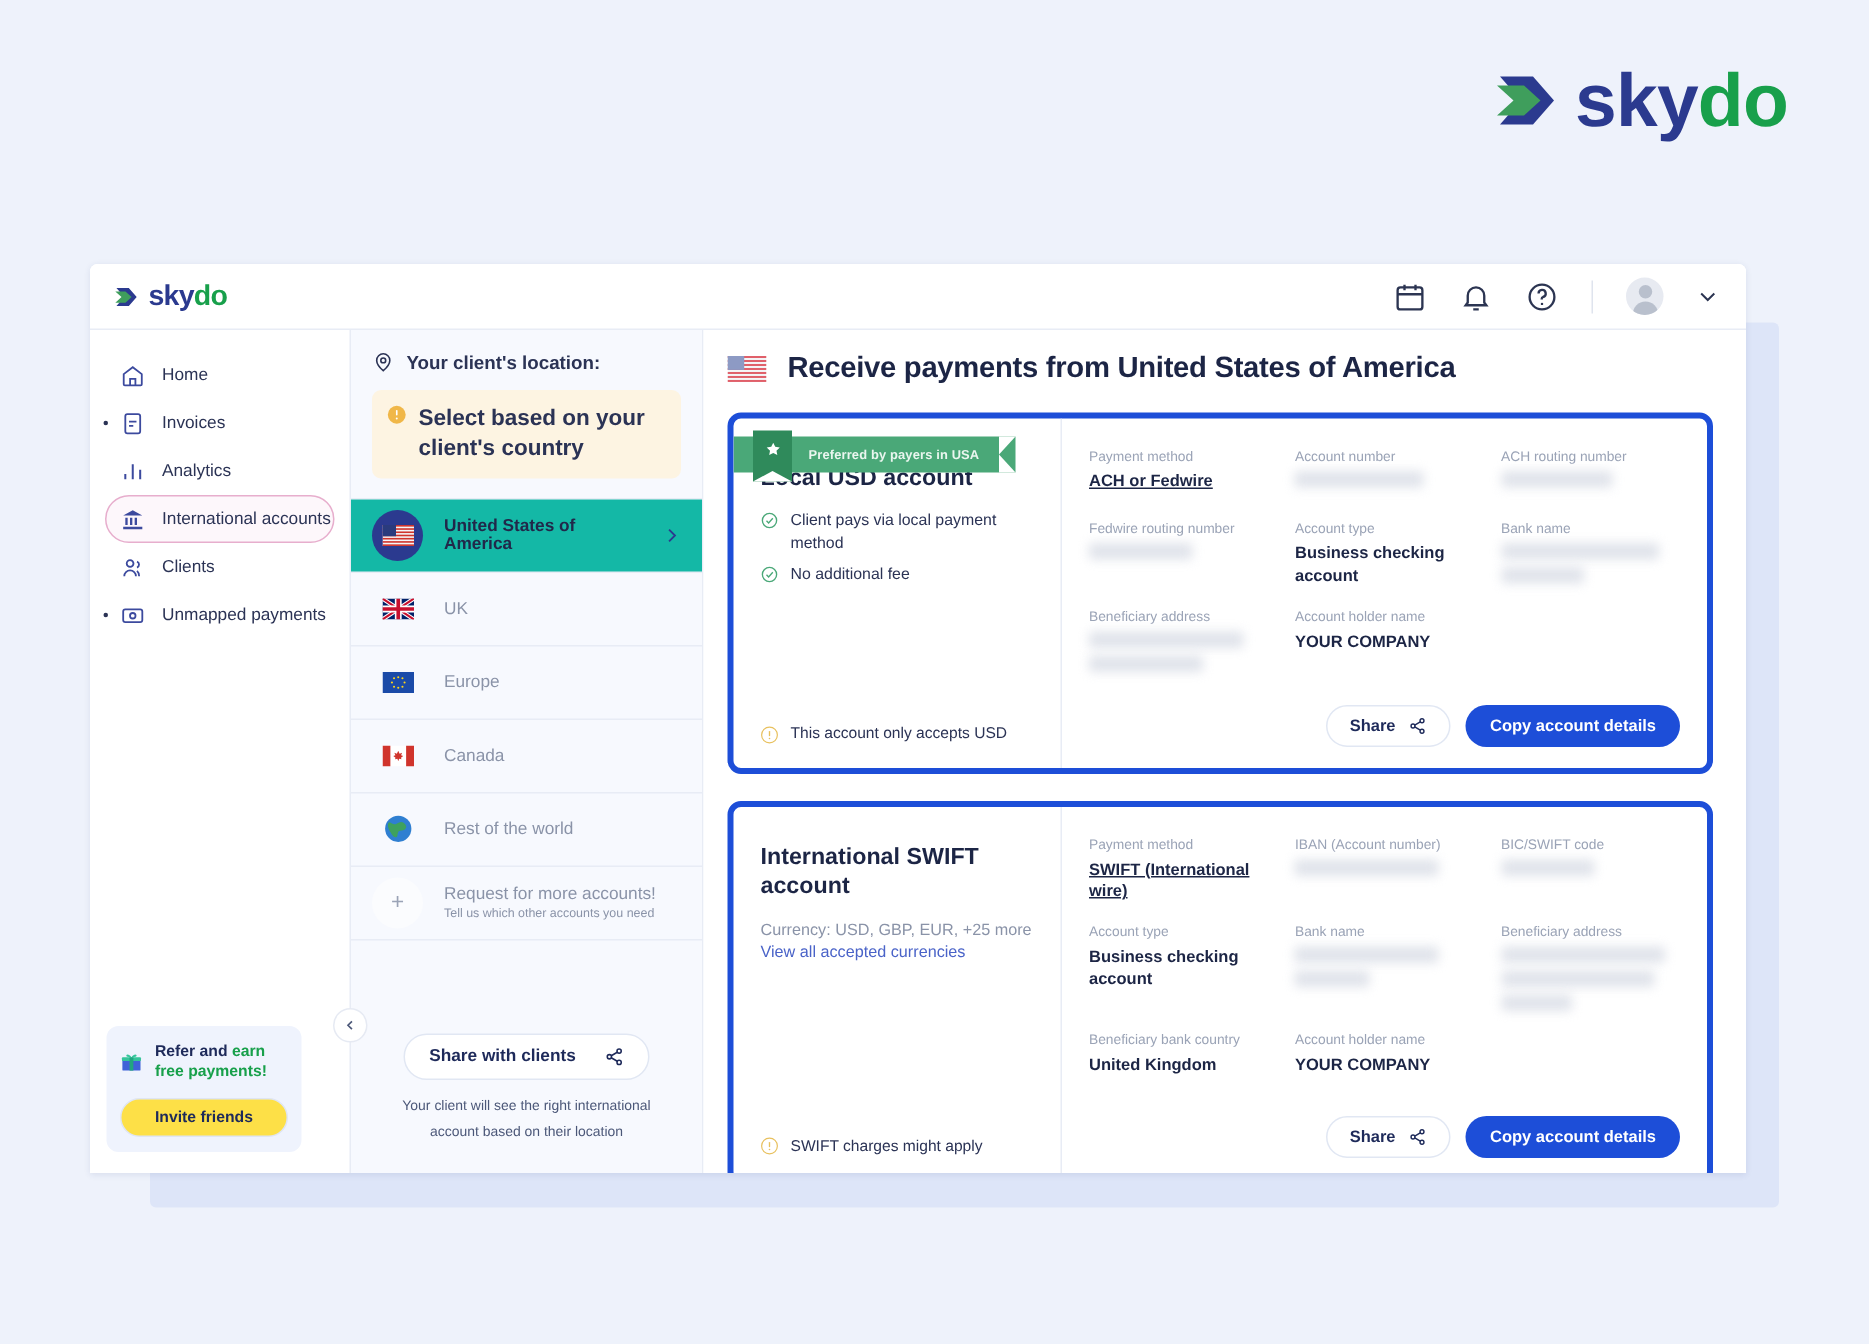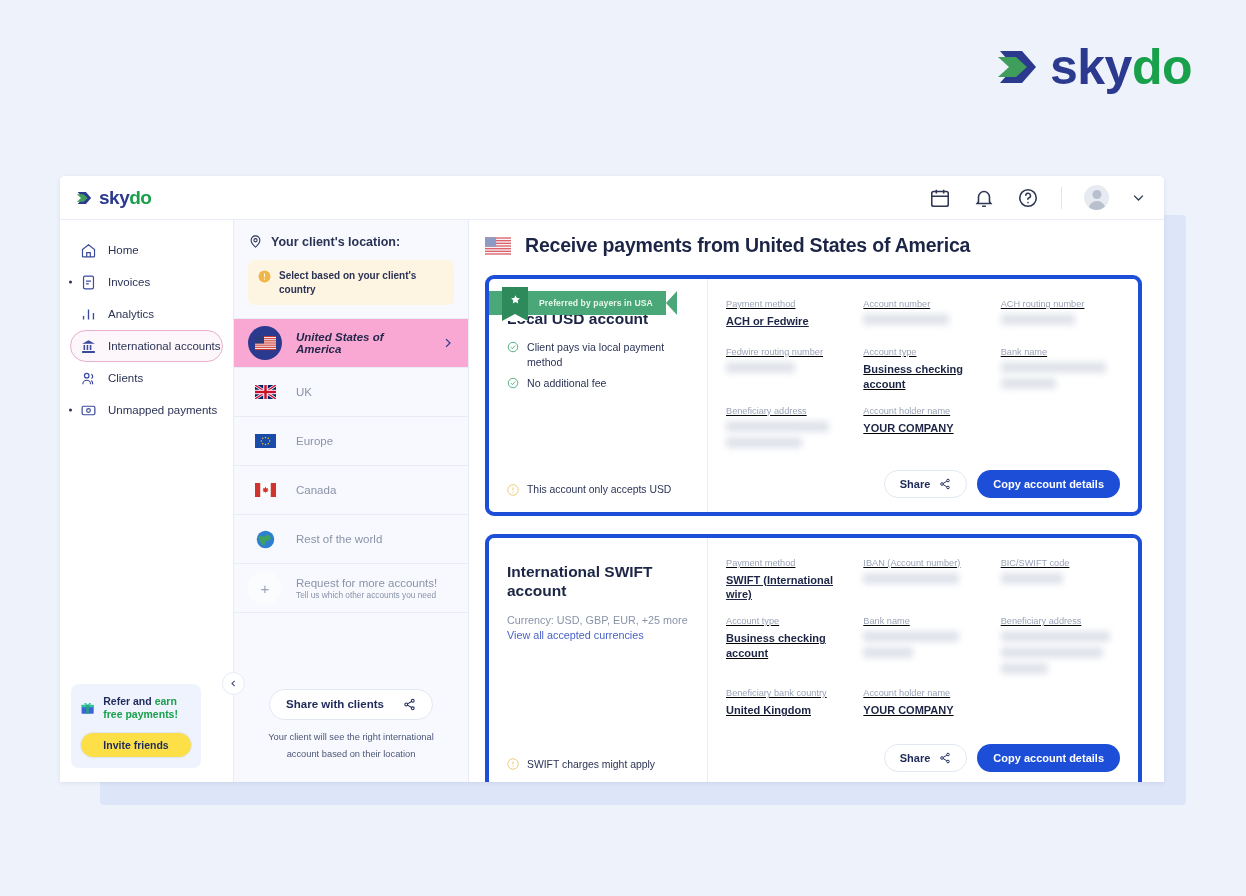--- a/index.html
+++ b/index.html
@@ -117,32 +117,32 @@
   .loc-title {
     display: flex; align-items: center; gap: 8px;
     font-size: 12.5px; color: #2b3355; font-weight: 600;
   }
   .loc-title svg { width: 15px; height: 15px; color: #2b3355; }
   #loc-hint {
     margin-top: 11px; background: #fdf4e2; border-radius: 6px;
     display: flex; gap: 8px; padding: 9px 10px;
   }
   #loc-hint .hint-text {
-    font-size: 10px; line-height: 1.35; color: #2b3355; font-weight: 600;
+    font-size: 15px; line-height: 1.35; color: #2b3355; font-weight: 600;
   }
   .ico-warn { width: 13px; height: 13px; flex: none; margin-top: 1px; }
 
   .country-list { margin-top: 13px; border-top: 1px solid #e8ecf5; }
   .country-row {
     display: flex; align-items: center; gap: 14px;
     height: 49px; padding: 0 14px;
     border-bottom: 1px solid #e8ecf5; cursor: pointer;
     position: relative;
   }
-  .country-row.selected { background: #f9a8d4; font-style: italic; }
+  .country-row.selected { background: #14b8a6; }
   .flag-wrap {
     width: 34px; height: 34px; border-radius: 50%;
     display: flex; align-items: center; justify-content: center;
     flex: none; overflow: hidden;
   }
   .country-row.selected .flag-wrap { background: #2b3a8f; }
   .flag-wrap svg { display: block; }
   .country-name { font-size: 11.5px; color: #8a93a8; }
   .country-row.selected .country-name { color: #21284a; font-weight: 700; }
   .row-chevron { margin-left: auto; width: 14px; height: 14px; color: #2b3a8f; }
@@ -244,21 +244,20 @@
   .card-note {
     margin-top: auto; display: flex; gap: 8px; align-items: center;
     font-size: 10.4px; color: #2b3355;
   }
   .card-note svg { width: 12px; height: 12px; flex: none; }
 
   
   .detail-grid {
     display: grid; grid-template-columns: 1fr 1fr 1fr;
     column-gap: 18px;
-    text-decoration: underline;
   }
   .field { margin-bottom: 14px; min-height: 34px; }
   .field-label { font-size: 9.2px; color: #9aa3b6; margin-bottom: 3px; line-height: 1.3; }
   .field-value { font-size: 11px; font-weight: 700; color: #1c2545; line-height: 1.35; }
   .field-value.link { text-decoration: underline; }
   .blur-bar {
     background: #d9dde6; border-radius: 2px; height: 11px;
     filter: blur(3.4px); opacity: .82; margin-top: 3px;
   }
   .blur-bar + .blur-bar { margin-top: 5px; }

